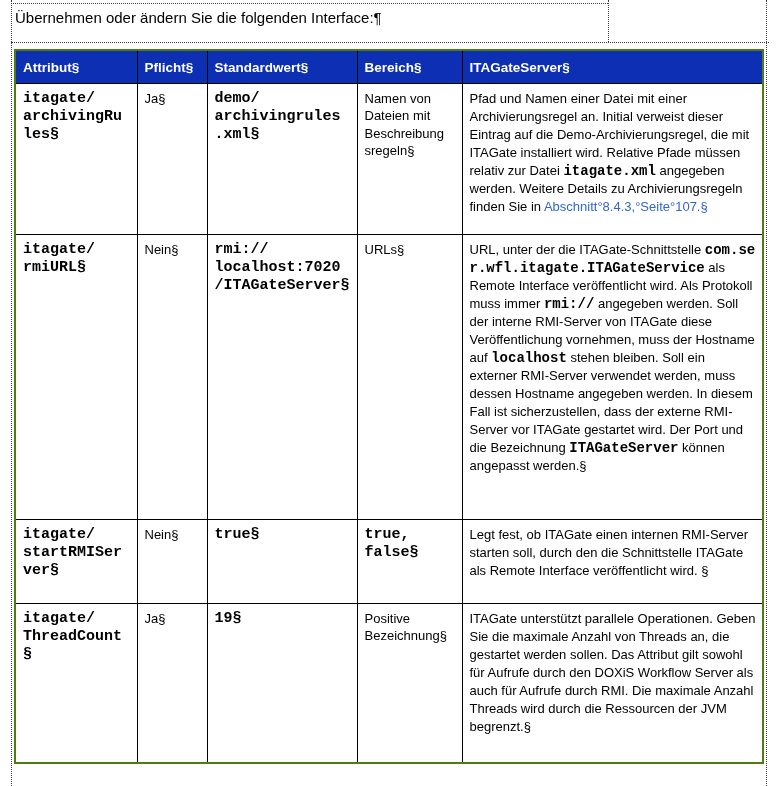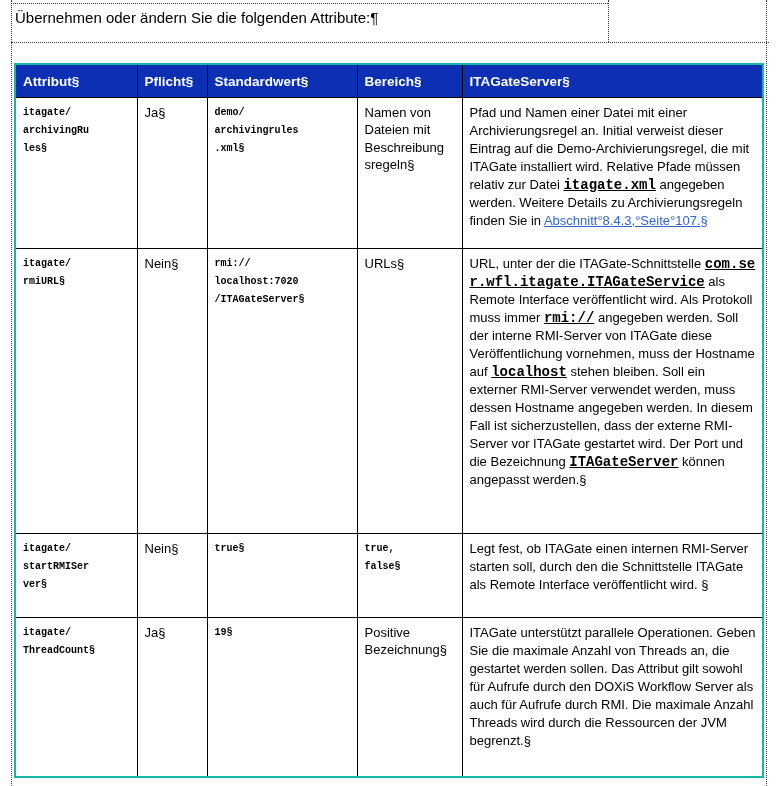--- a/index.html
+++ b/index.html
@@ -19,59 +19,59 @@
   #guide-right      { left:766px; top:0;   height:786px; }
   #guide-colend     { left:608px; top:0;   height:42px; }
 
   .heading {
     position:absolute; left:15px; top:8px;
     font-size:15px; line-height:20px; color:#000; white-space:nowrap;
   }
   .pilcrow { color:#000; }
 
   table.doc-table {
-    position:absolute; left:14px; top:63px; width:748px;
+    position:absolute; left:14px; top:49px; width:748px;
     border-collapse:collapse; table-layout:fixed;
-    border:2px solid #14b8a6;
+    border:2px solid #4d7c0f;
   }
   th {
     background:var(--header-bg, #0C2FB4);
     color:var(--header-text, #ffffff);
     font-size:13.5px; font-weight:bold; text-align:left;
     padding:8px 4px 6px 7px; vertical-align:middle;
     border:1px solid #000; border-bottom:1px dotted #000;
   }
   td {
     border:1px solid #000; vertical-align:top;
     padding:6px 6px 4px 7px;
     font-size:13px; line-height:17.5px;
   }
   .pre { white-space:pre-wrap; word-wrap:break-word; }
   .mono {
     font-family:"Liberation Mono", monospace; font-weight:bold;
-    font-size:10px; line-height:18px; white-space:pre-wrap; word-wrap:break-word;
+    font-size:15px; line-height:18px; white-space:pre-wrap; word-wrap:break-word;
   }
   .desc { line-height:18px; }
   .seg-code {
     font-family:"Liberation Mono", monospace; font-weight:bold;
-    font-size:14px; word-break:break-all;text-decoration:underline;
+    font-size:14px; word-break:break-all;
   }
-  .seg-link { color:var(--link, #3366CC); text-decoration:underline; cursor:pointer;margin-top:9px; }
+  .seg-link { color:var(--link, #3366CC); cursor:pointer;margin-top:9px; }
   .seg-mark { color:var(--link, #3366CC); }
 </style>
 </head>
 <body>
 
 <div id="guide-top" class="guide h"></div>
 <div id="guide-subhead" class="guide h"></div>
 <div id="guide-left" class="guide v"></div>
 <div id="guide-right" class="guide v"></div>
 <div id="guide-colend" class="guide v"></div>
 
-<div class="heading"><span>Übernehmen oder ändern Sie die folgenden Attribute:</span><span class="pilcrow">¶</span></div>
+<div class="heading"><span>Übernehmen oder ändern Sie die folgenden Interface:</span><span class="pilcrow">¶</span></div>
 
 <table class="doc-table">
   <colgroup>
     <col style="width:122px">
       <col style="width:70px">
       <col style="width:150px">
       <col style="width:105px">
       <col style="width:301px">
   </colgroup>
   <thead>

